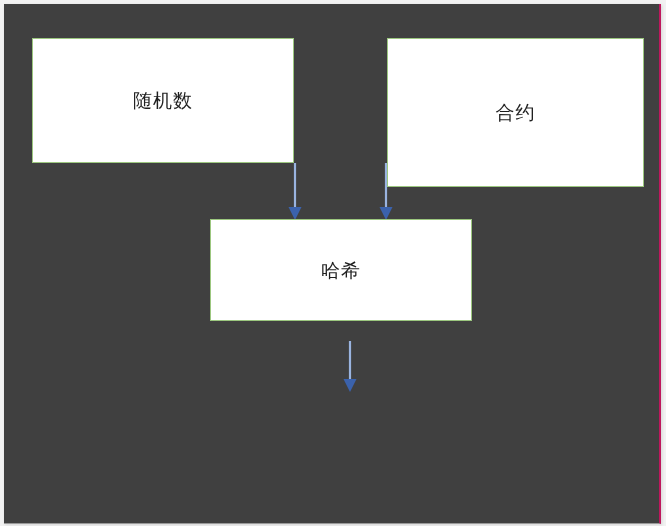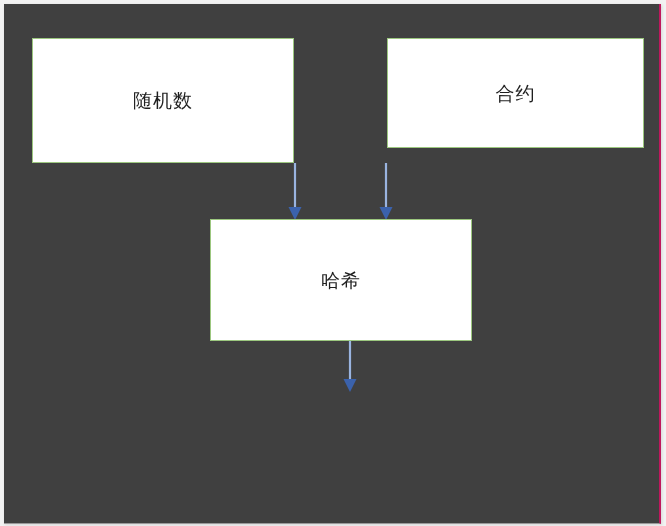--- a/index.html
+++ b/index.html
@@ -48,22 +48,22 @@
   }
   .node-label {
     font-size: 19px;
     line-height: 1;
     color: #1f1f1f;
     letter-spacing: 1px;
     white-space: nowrap;
   }
 
   #node-random   { left: 28px;  top: 34px;  width: 262px; height: 125px; }
-  #node-contract { left: 383px; top: 34px;  width: 257px; height: 110px; font-family: Liberation Serif, serif; }
-  #node-hash     { left: 206px; top: 215px; width: 262px; height: 122px; }
+  #node-contract { left: 383px; top: 34px;  width: 257px; height: 149px; font-family: Liberation Serif, serif; }
+  #node-hash     { left: 206px; top: 215px; width: 262px; height: 102px; }
   #node-verify   { left: 206px; top: 387px; width: 262px; height: 122px; }
 
   
   #connectors {
     position: absolute;
     left: 0;
     top: 0;
     width: 655px;
     height: 519px;
     pointer-events: none;

